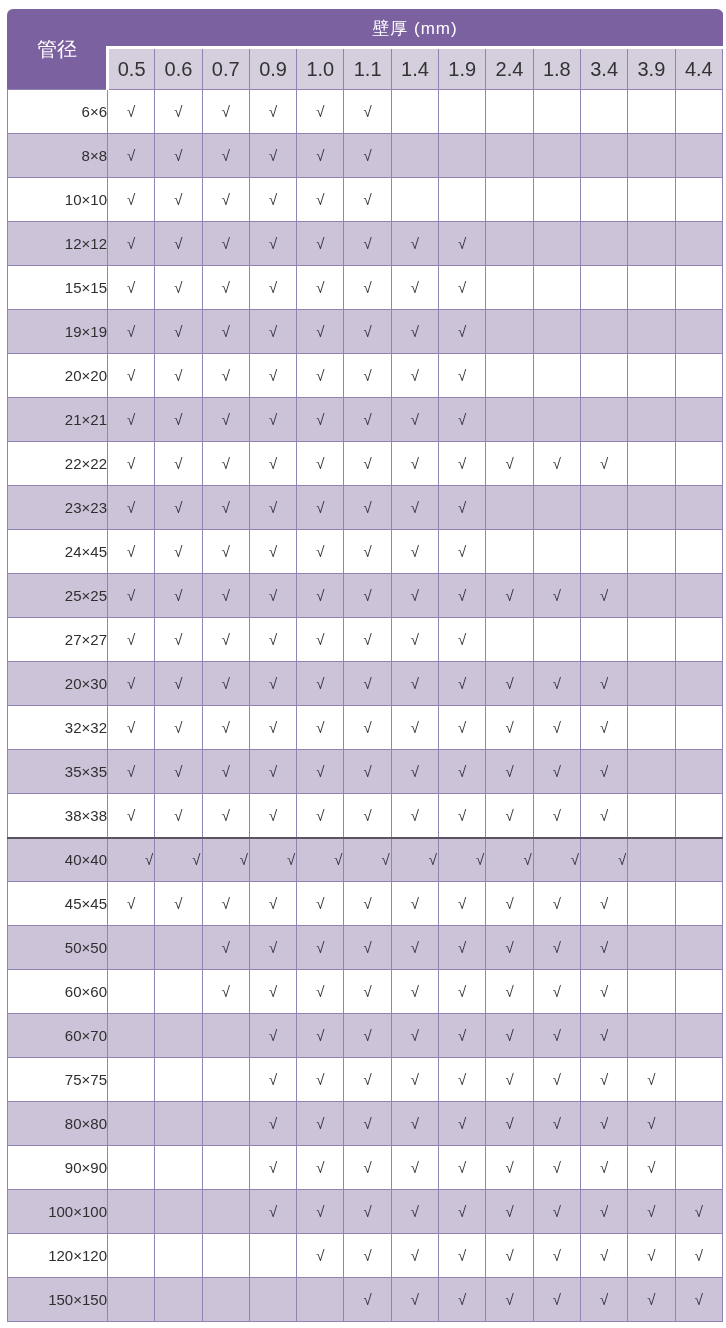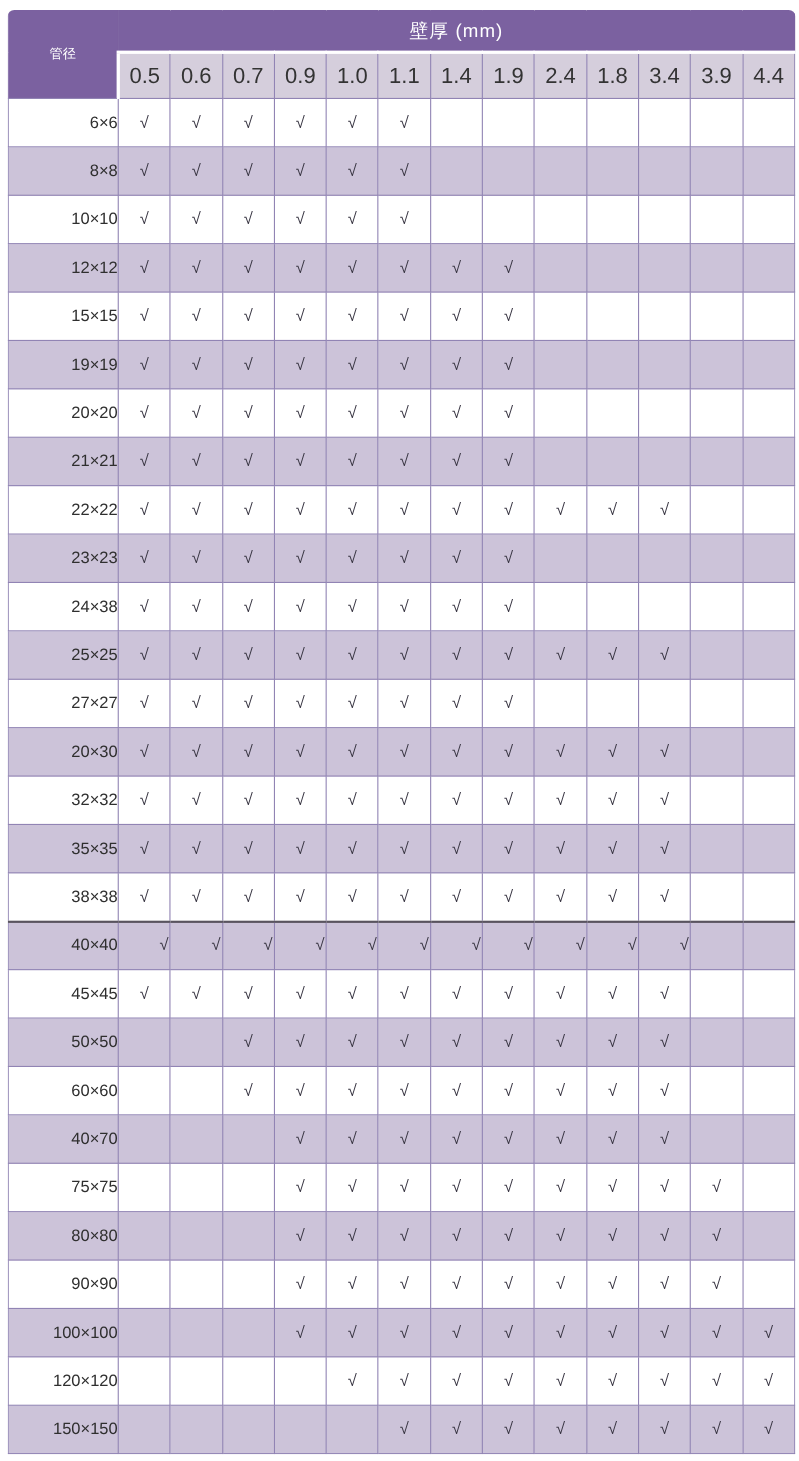--- a/index.html
+++ b/index.html
@@ -27,21 +27,21 @@
   table{
     width:716px;
     border-collapse:collapse;
     table-layout:fixed;
   }
   col.label-col{width:100px;}
   th,td{font-weight:normal;padding:0;text-align:center;vertical-align:middle;}
   th.corner{
     background:var(--header-bg);
     color:var(--header-text);
-    font-size:12px;
+    font-size:20px;
     border:1px solid var(--header-bg);
     border-bottom:1px solid var(--grid);
   }
   th.group{
     background:var(--header-bg);
     color:var(--header-text);
     font-size:17px;
     height:38px;
     letter-spacing:1px;
     border:1px solid var(--header-bg);
@@ -251,21 +251,21 @@
           <td>√</td>
           <td>√</td>
           <td>√</td>
           <td></td>
           <td></td>
           <td></td>
           <td></td>
           <td></td>
         </tr>
         <tr>
-          <th class="row-h">24×38</th>
+          <th class="row-h">24×45</th>
           <td>√</td>
           <td>√</td>
           <td>√</td>
           <td>√</td>
           <td>√</td>
           <td>√</td>
           <td>√</td>
           <td>√</td>
           <td></td>
           <td></td>
@@ -427,21 +427,21 @@
           <td>√</td>
           <td>√</td>
           <td>√</td>
           <td>√</td>
           <td>√</td>
           <td>√</td>
           <td></td>
           <td></td>
         </tr>
         <tr class="alt">
-          <th class="row-h">40×70</th>
+          <th class="row-h">60×70</th>
           <td></td>
           <td></td>
           <td></td>
           <td>√</td>
           <td>√</td>
           <td>√</td>
           <td>√</td>
           <td>√</td>
           <td>√</td>
           <td>√</td>

